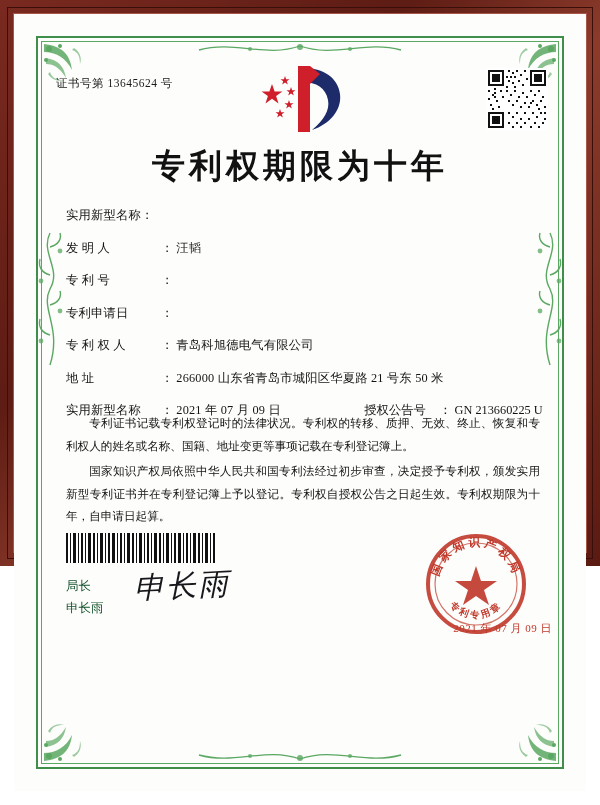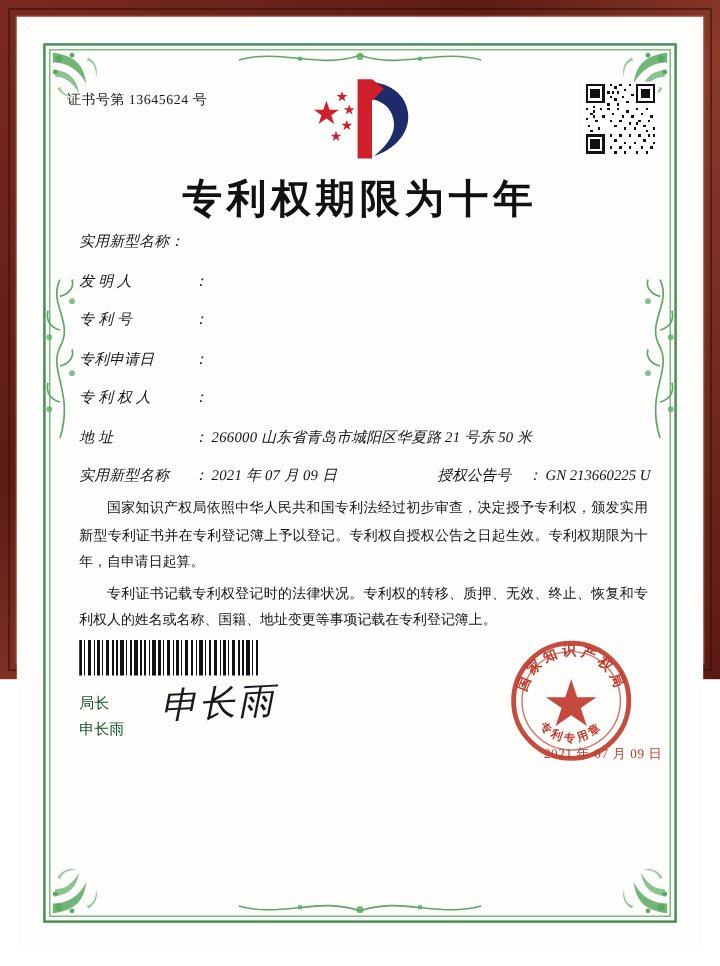--- a/index.html
+++ b/index.html
@@ -109,24 +109,23 @@
     font-size: 33px;
     font-weight: bold;
     letter-spacing: 4px;
     color: #111111;
     font-family: "DejaVu Serif", "Liberation Serif", serif;
   }
 
   
   .fields {
     position: absolute;
-    top: 179px;
+    top: 193px;
     left: 52px;
     right: 46px;
-    font-style: italic;
   }
   .field-row {
     display: flex;
     align-items: baseline;
     margin-bottom: 15.5px;
     font-size: 12.3px;
     color: #141414;
     white-space: nowrap;
   }
   .field-label {
@@ -452,57 +451,59 @@
 
     <div class="fields">
 
       <div class="field-row">
         <span class="field-label">实用新型名称：</span>
       </div>
 
       <div class="field-row">
         <span class="field-label label-w78">发 明 人</span>
         <span class="field-sep">：</span>
+        <span class="field-value">汪韬</span>
       </div>
 
       <div class="field-row">
         <span class="field-label label-w78">专 利 号</span>
         <span class="field-sep">：</span>
       </div>
 
       <div class="field-row">
         <span class="field-label label-w78">专利申请日</span>
         <span class="field-sep">：</span>
       </div>
 
       <div class="field-row">
         <span class="field-label label-w78">专 利 权 人</span>
         <span class="field-sep">：</span>
+        <span class="field-value">青岛科旭德电气有限公司</span>
       </div>
 
       <div class="field-row">
         <span class="field-label label-w78">地      址</span>
         <span class="field-sep">：</span>
         <span class="field-value">266000 山东省青岛市城阳区华夏路 21 号东 50 米</span>
       </div>
 
       <div class="field-row dual">
         <span class="field-label label-w78">实用新型名称</span>
         <span class="field-sep">：</span>
         <span class="field-value">2021 年 07 月 09 日</span>
         <span class="label2">授权公告号</span>
         <span class="field-sep">：</span>
         <span>GN 213660225 U</span>
       </div>
 
     </div>
 
     <div class="body-text">
+      <p>专利证书记载专利权登记时的法律状况。专利权的转移、质押、无效、终止、恢复和专利权人的姓名或名称、国籍、地址变更等事项记载在专利登记簿上。</p>
       <p>国家知识产权局依照中华人民共和国专利法经过初步审查，决定授予专利权，颁发实用新型专利证书并在专利登记簿上予以登记。专利权自授权公告之日起生效。专利权期限为十年，自申请日起算。</p>
-      <p>专利证书记载专利权登记时的法律状况。专利权的转移、质押、无效、终止、恢复和专利权人的姓名或名称、国籍、地址变更等事项记载在专利登记簿上。</p>
     </div>
 
     <div class="barcode">
       <svg width="150" height="30" viewBox="0 0 150 30" shape-rendering="crispEdges">
         <rect width="150" height="30" fill="#ffffff"></rect>
         <g fill="#111111">
           <rect x="0" y="0" width="2" height="30"></rect>
             <rect x="4" y="0" width="1" height="30"></rect>
           <rect x="7" y="0" width="3" height="30"></rect>
             <rect x="12" y="0" width="1" height="30"></rect>

